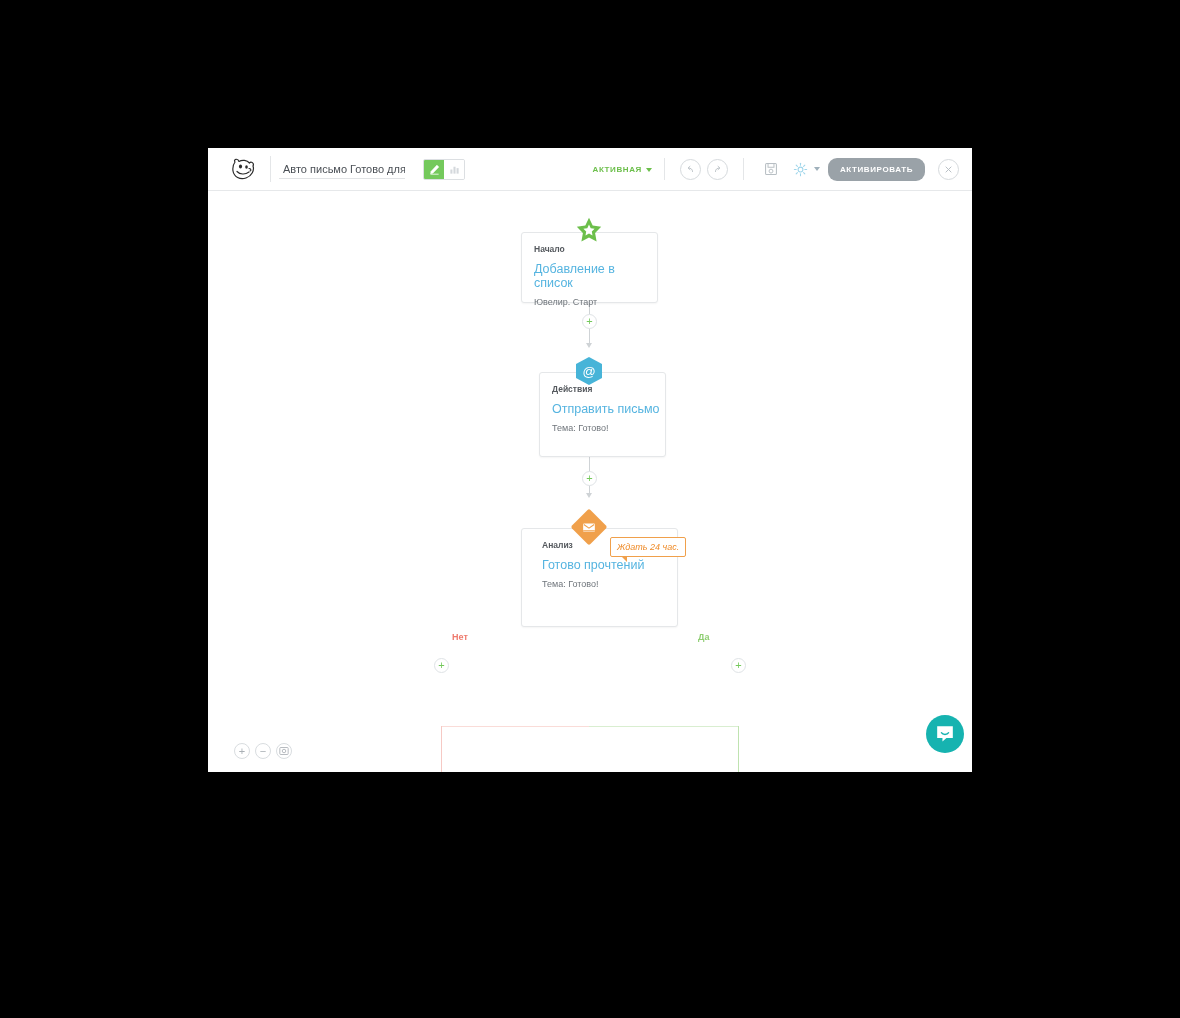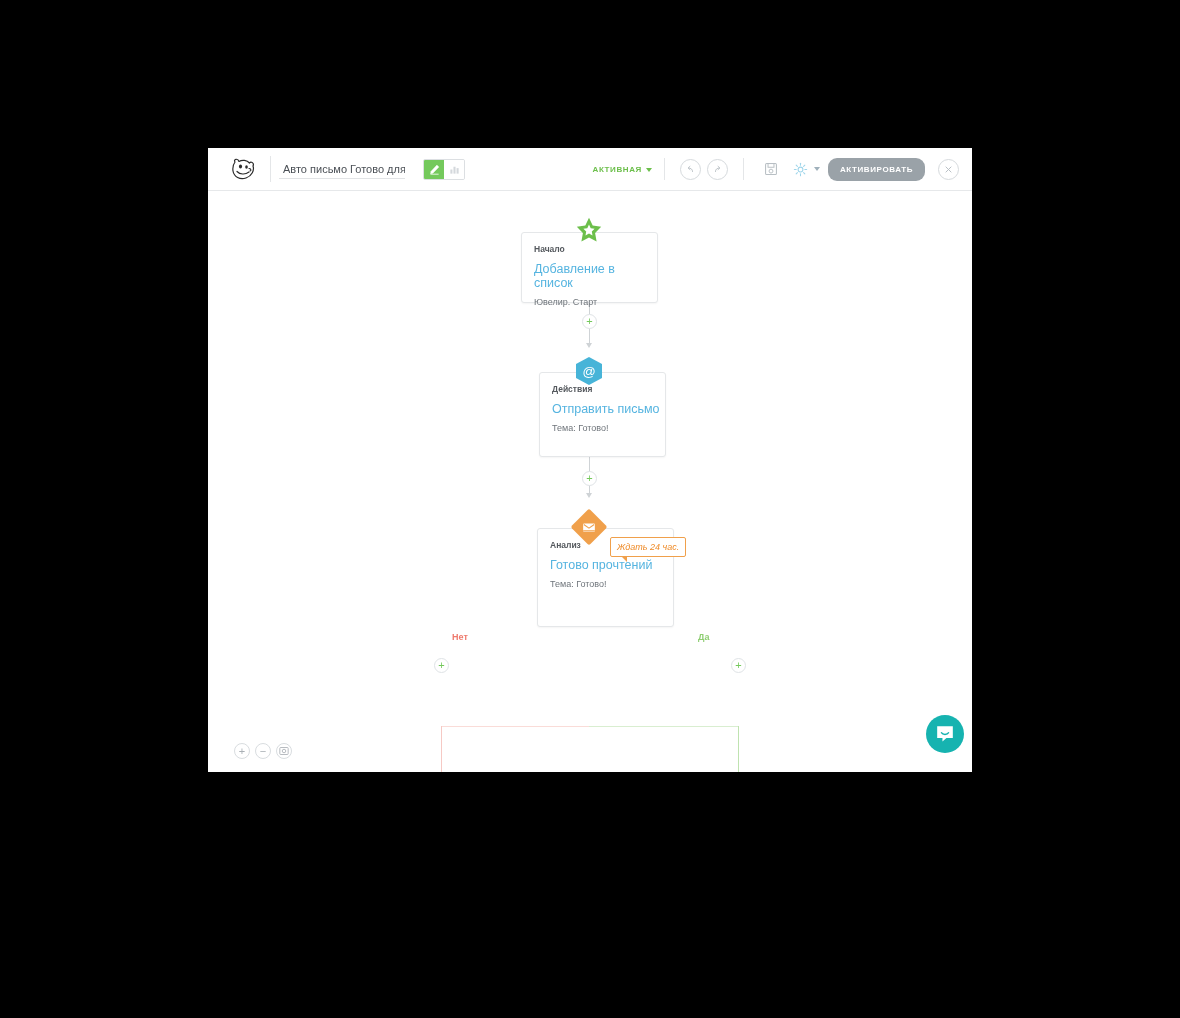--- a/index.html
+++ b/index.html
@@ -474,21 +474,21 @@
 
       <div class="node-card" style="left:331px; top:181px; width:127px; height:85px;">
         <div class="node-kind">Действия</div>
         <div class="node-title">Отправить письмо</div>
         <div class="node-sub">Тема: Готово!</div>
       </div>
       <div class="badge" style="left:368px; top:166px;">
         <div class="hex">@</div>
       </div>
 
-      <div class="node-card" style="left:329px; top:337px; width:137px; height:99px;">
+      <div class="node-card" style="left:313px; top:337px; width:157px; height:99px;padding-left:8px;">
         <div class="node-kind">Анализ</div>
         <div class="node-title">Готово прочтений</div>
         <div class="node-sub">Тема: Готово!</div>
       </div>
       <div class="badge" style="left:368px; top:323px;">
         <div class="diamond">
           <span>
             <svg width="13" height="11" viewBox="0 0 16 12">
               <rect x="0.8" y="0.8" width="14.4" height="10.4" rx="1.1" fill="#ffffff"></rect>
               <path d="M1.6 2 L8 6.6 L14.4 2" stroke="#f0a04b" stroke-width="1.3" fill="none"></path>

